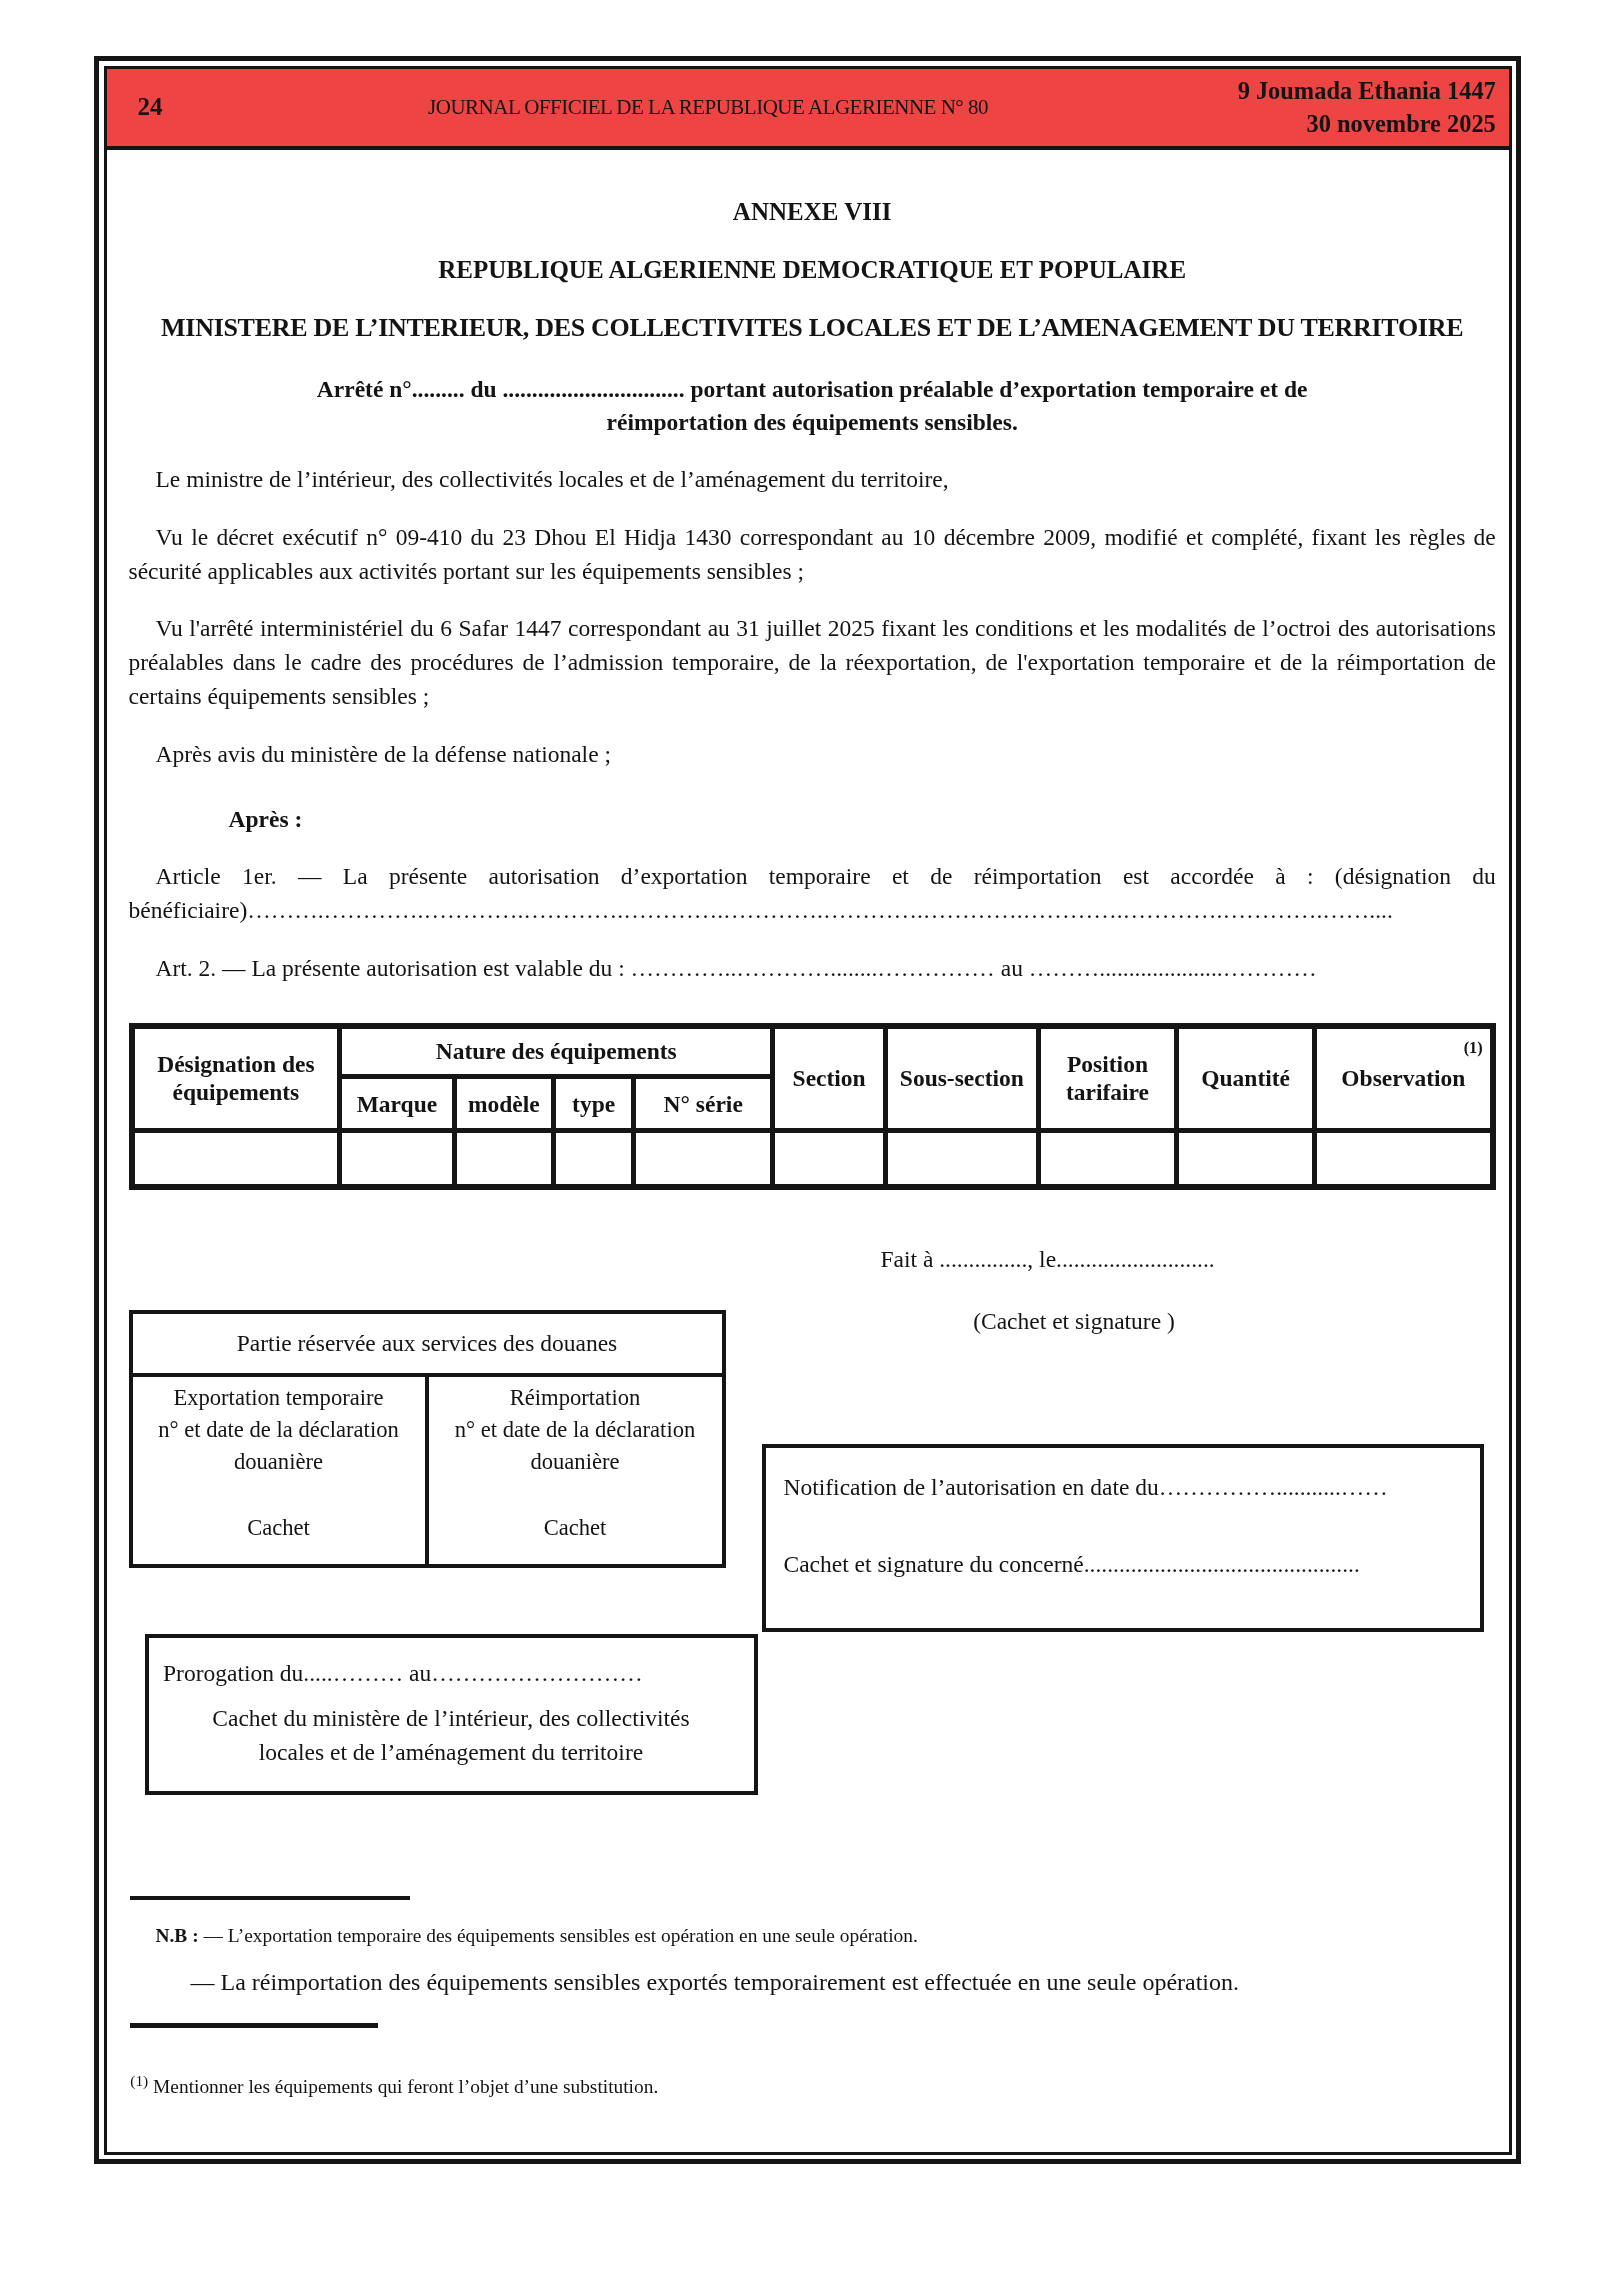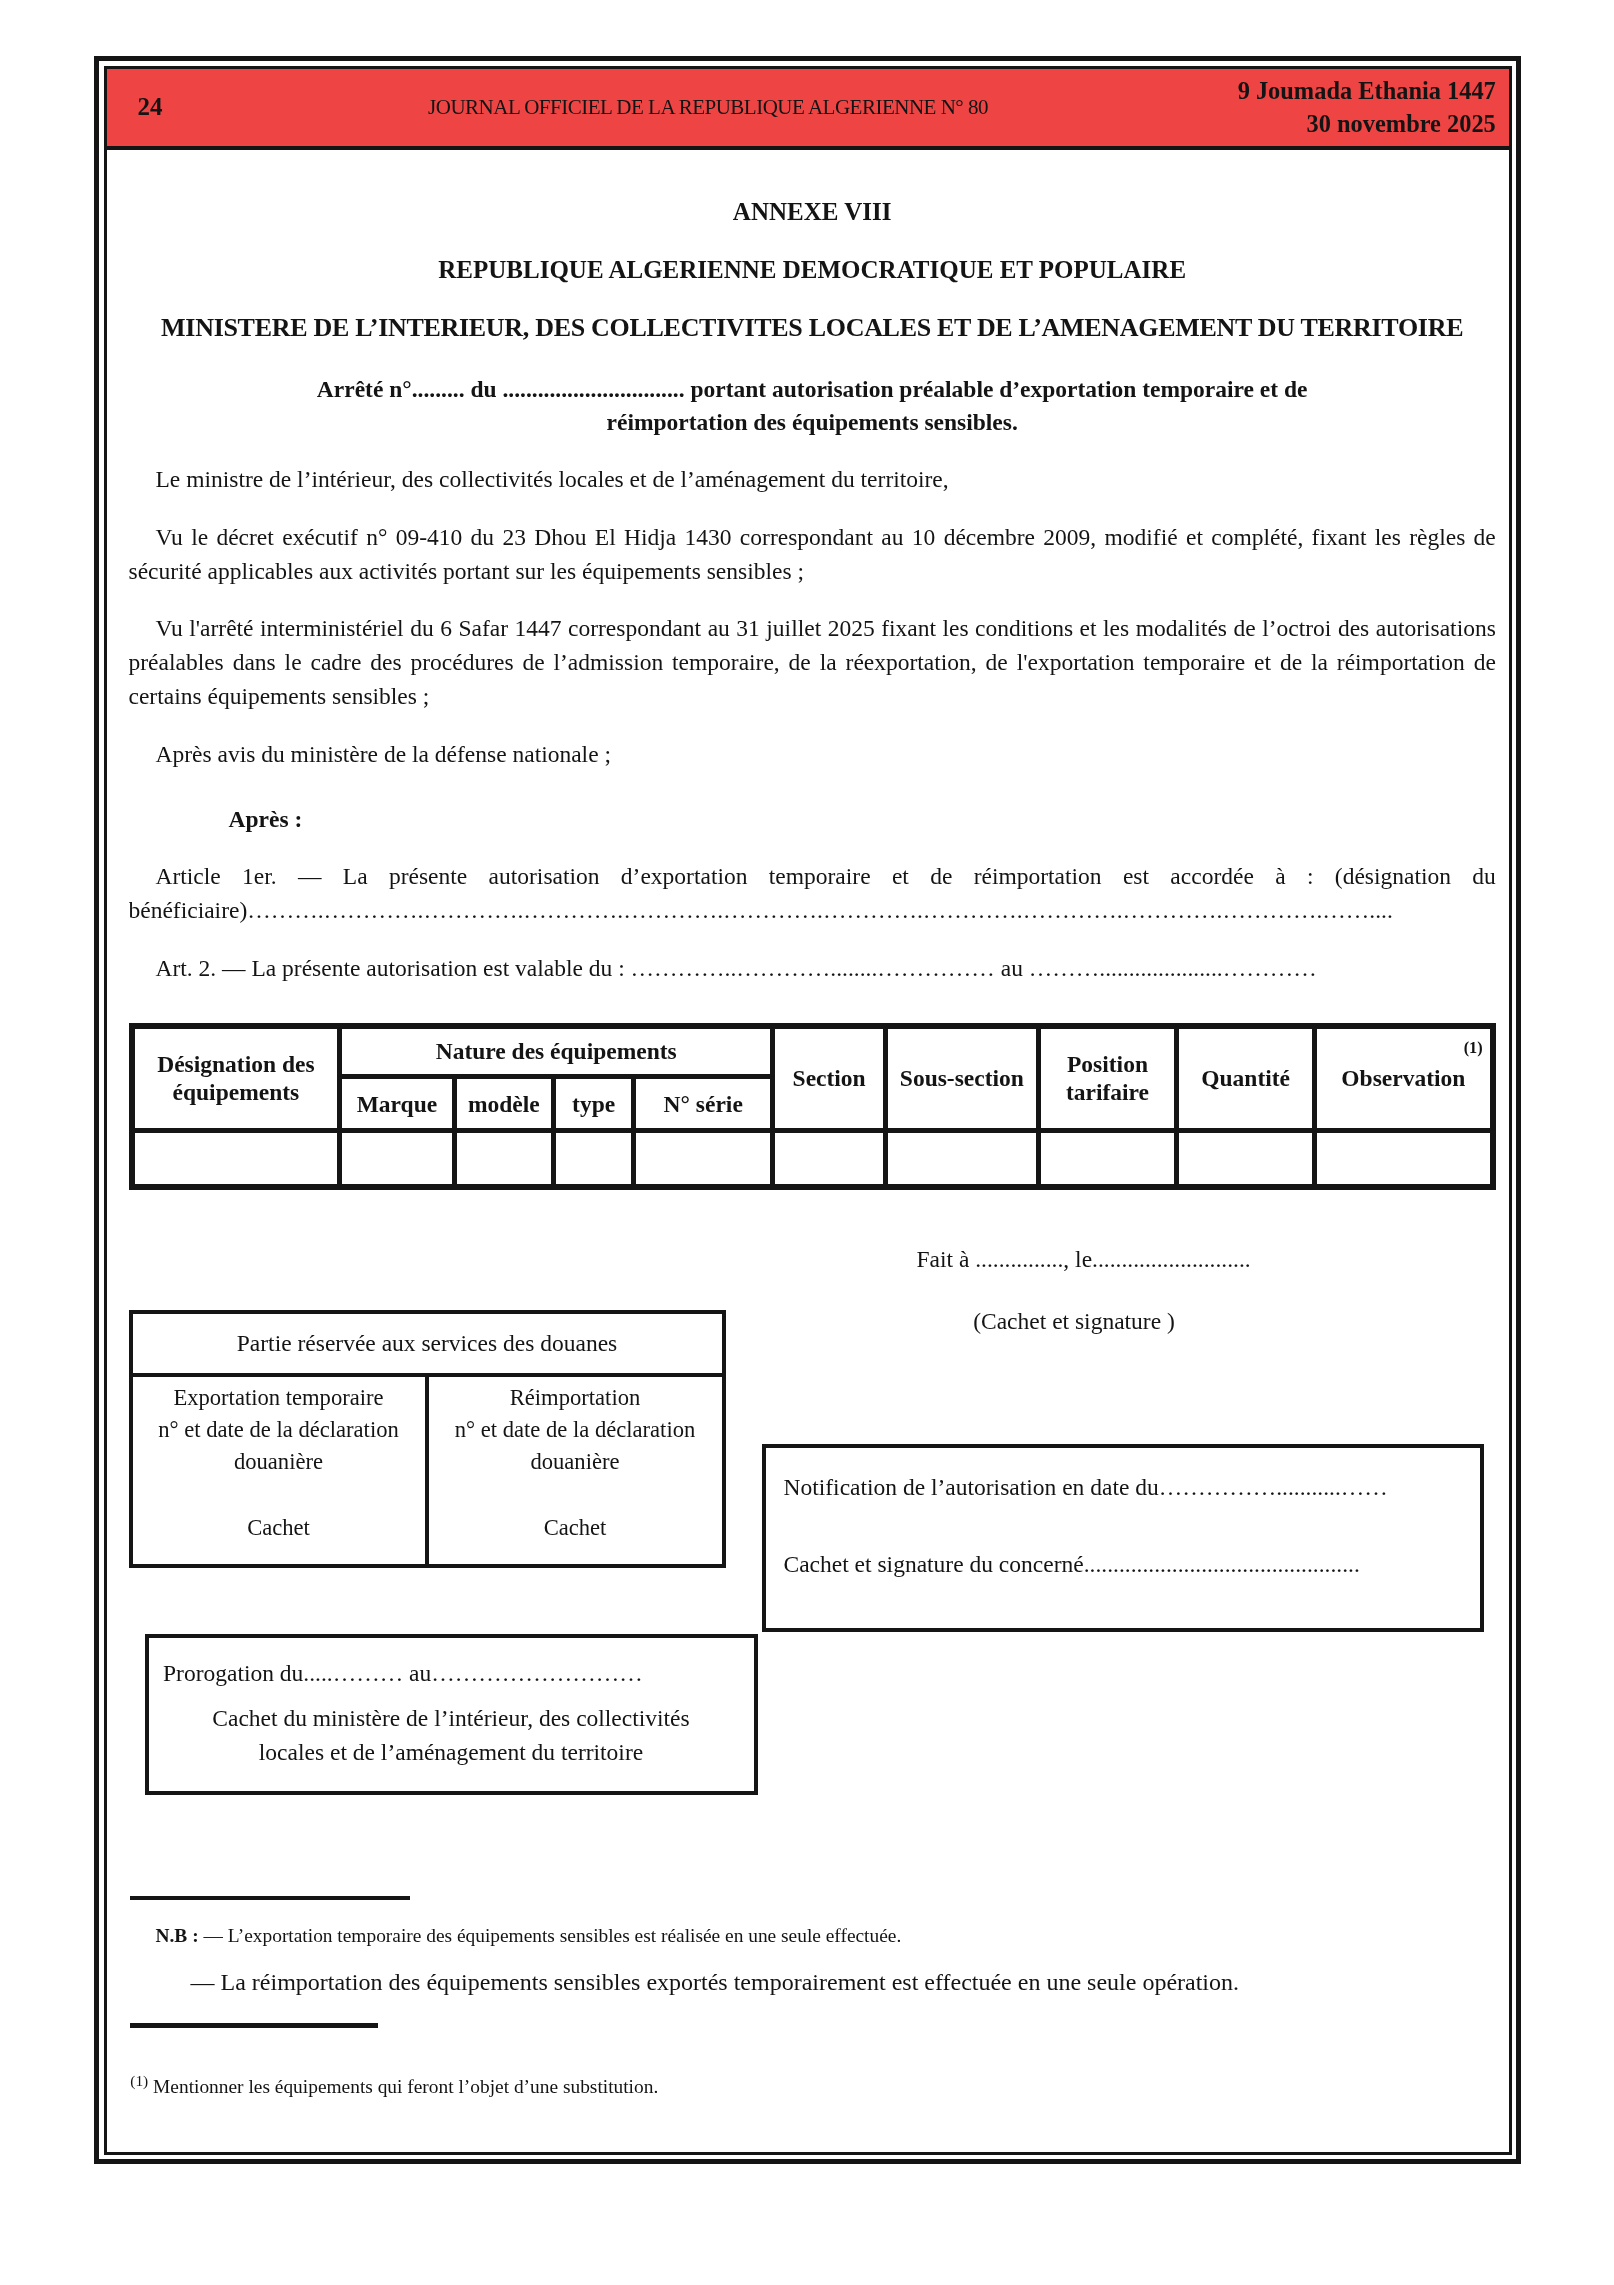--- a/index.html
+++ b/index.html
@@ -32,21 +32,21 @@
   
   table.equip{width:100%;border-collapse:collapse;margin-top:38px;
         border:6.3px solid #151515;}
   table.equip th,table.equip td{border:5.4px solid #151515;text-align:center;vertical-align:middle;
         font-size:23.5px;font-weight:bold;line-height:28px;padding:3.6px 3.6px;}
   tr.h1{height:51px;} tr.h2{height:54px;} tr.empty{height:56px;}
   .obs-cell{position:relative;}
   .obs-sup{position:absolute;top:5.4px;right:7.2px;font-size:16.3px;font-weight:bold;}
   
   .lower{position:relative;height:706px;}
-  .fait{position:absolute;left:788px;top:52px;white-space:nowrap;}
+  .fait{position:absolute;left:752px;top:52px;white-space:nowrap;}
   .cachet-sig{position:absolute;left:751px;top:114px;width:389px;text-align:center;}
   .box{position:absolute;border:4.5px solid #151515;box-sizing:border-box;background:#fff;}
   .customs{left:0;top:120px;width:597px;height:258px;display:flex;flex-direction:column;}
   .customs-title{height:63px;border-bottom:4.5px solid #151515;box-sizing:border-box;
         display:flex;align-items:center;justify-content:center;font-size:23.5px;}
   .customs-body{flex:1;display:flex;}
   .customs-cell{flex:1;display:flex;flex-direction:column;align-items:center;text-align:center;
         font-size:22.6px;line-height:32px;padding:5.4px 5.4px 20px 5.4px;box-sizing:border-box;}
   .customs-cell.left{border-right:4.5px solid #151515;max-width:296px;}
   .customs-cachet{margin-top:auto;}
@@ -184,21 +184,21 @@
             <div class="l1">Prorogation du.....……… au………………………</div>
             <div class="l2">Cachet du ministère de l’intérieur,  des collectivités</div>
             <div class="l3">locales et de l’aménagement du territoire</div>
           </div>
 
         </div>
 
         <div class="rule rule1"></div>
         <div class="nb">
           <span class="lbl">N.B :</span>
-          <span>— L’exportation temporaire des équipements sensibles est réalisée en une seule effectuée.</span>
+          <span>— L’exportation temporaire des équipements sensibles est opération en une seule opération.</span>
         </div>
         <div class="nb2">— La réimportation des équipements sensibles exportés temporairement est effectuée en une seule opération.</div>
         <div class="rule rule2"></div>
         <div class="fnote">
           <span class="mark">(1)</span>
           <span>Mentionner les équipements qui feront l’objet d’une substitution.</span>
         </div>
 
       </div>
     </div>

